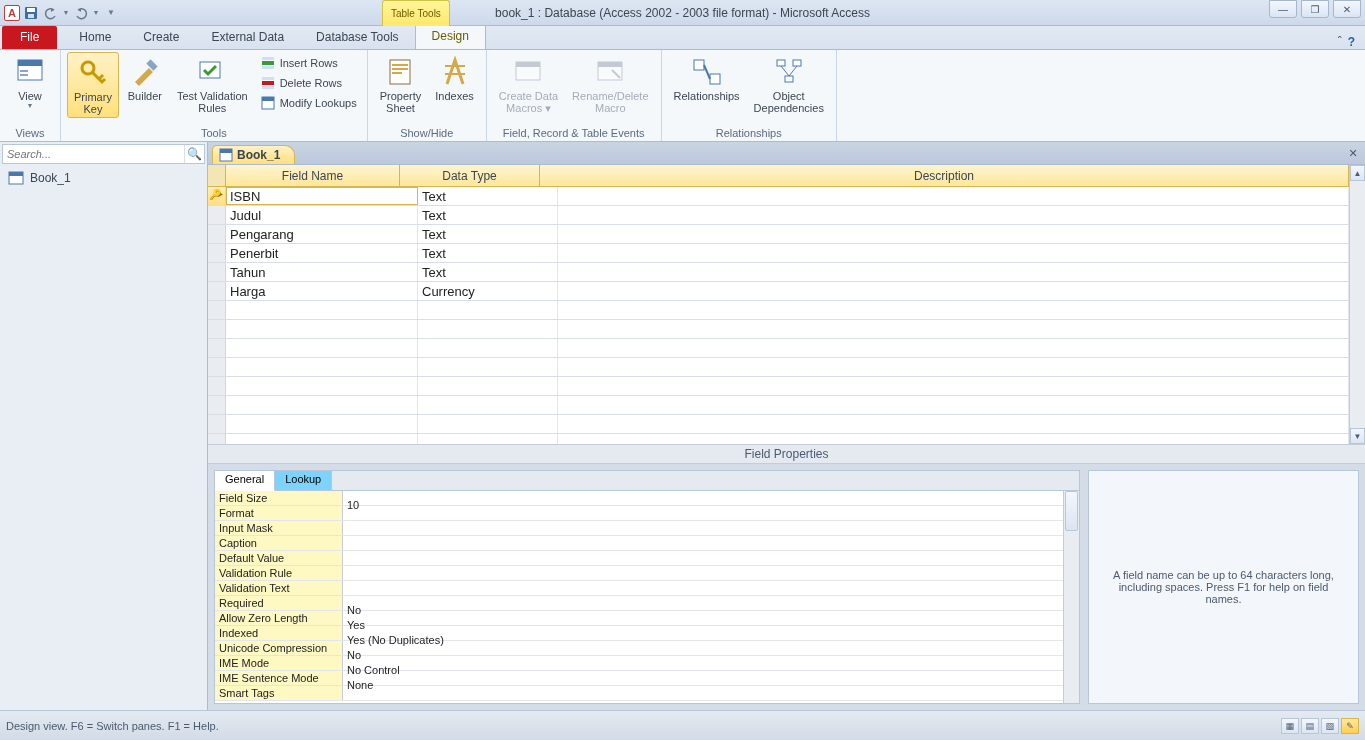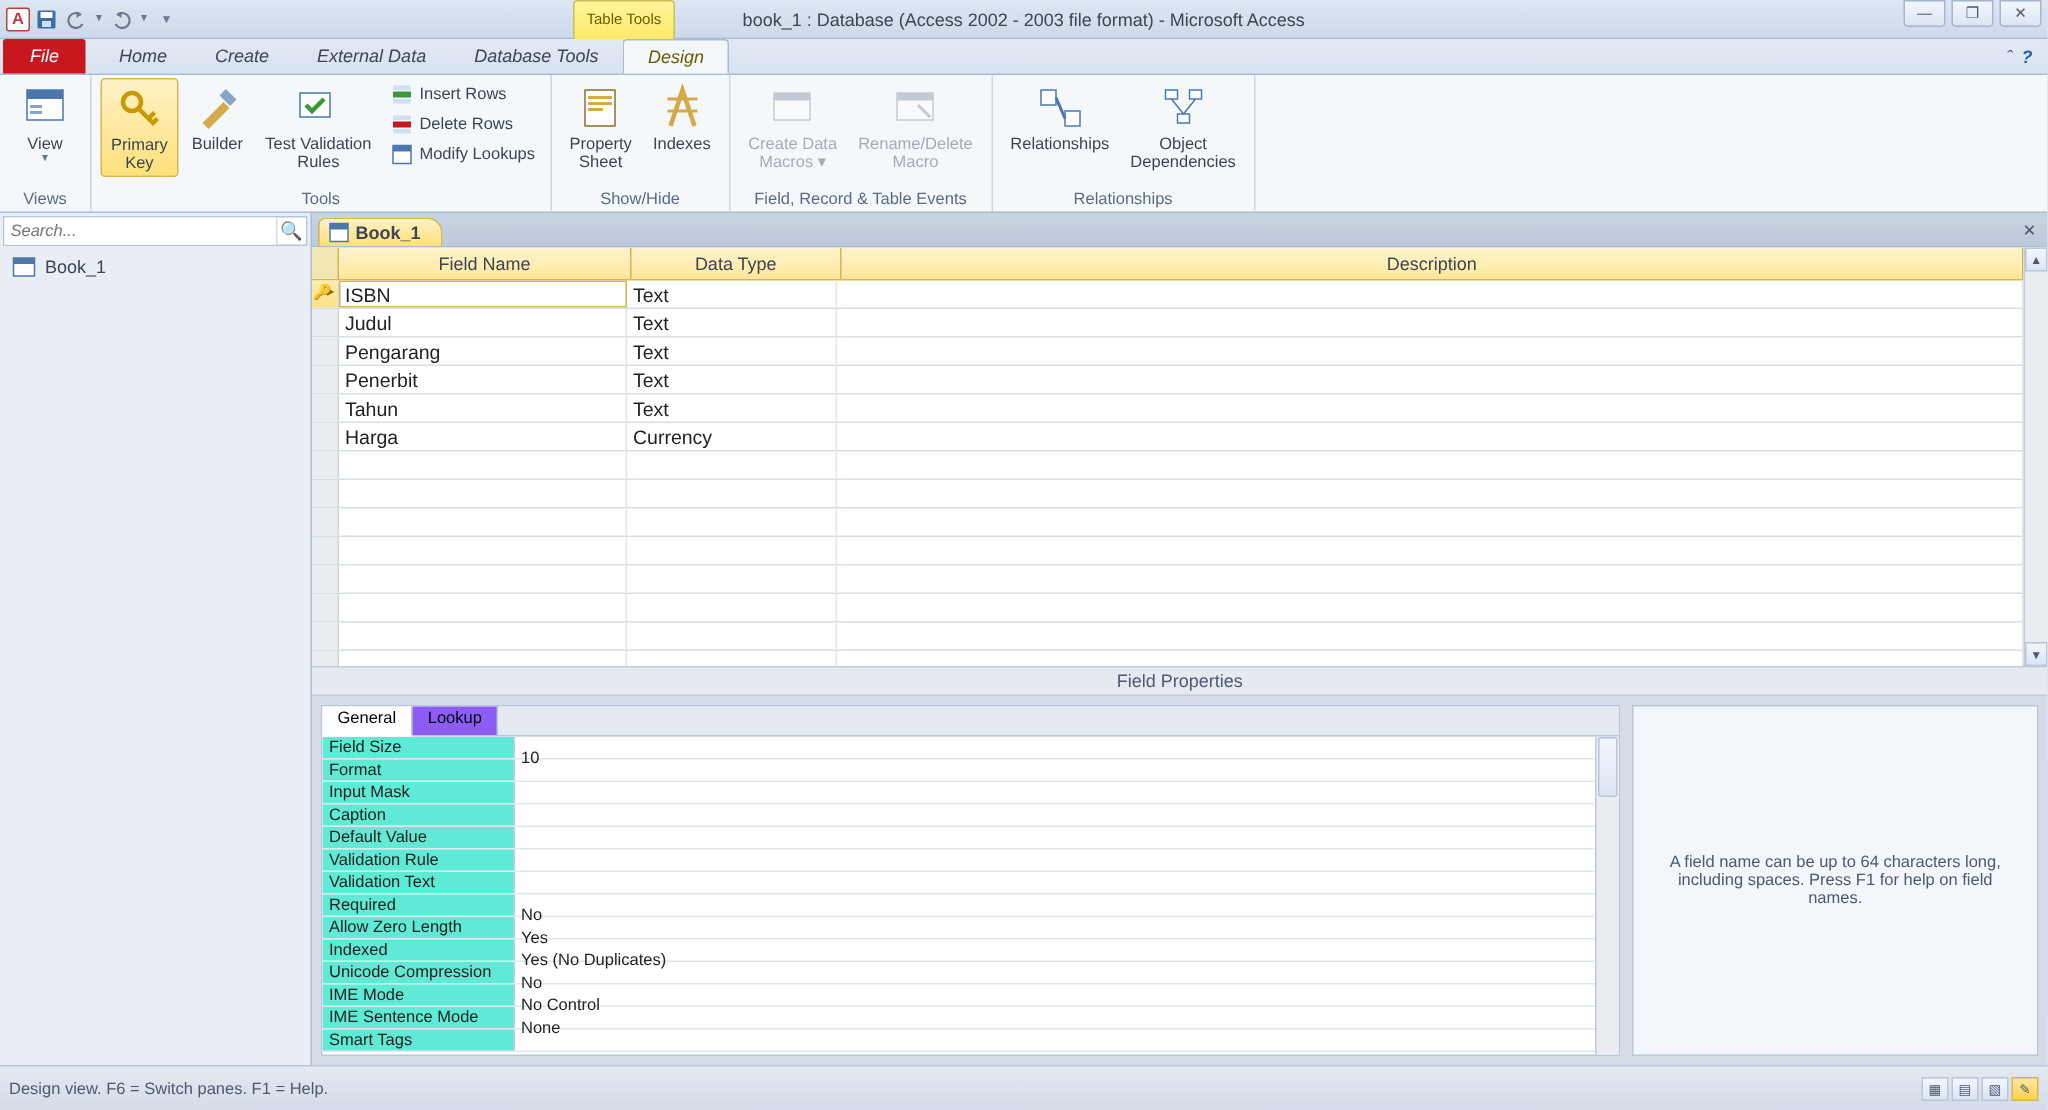--- a/index.html
+++ b/index.html
@@ -10,21 +10,21 @@
 .qat { display: flex; align-items: center; gap: 2px; padding-left: 4px; }
 .qat .icon { width: 18px; height: 18px; display: flex; align-items: center; justify-content: center; }
 .qat .a-logo { background:#fff; border:1px solid #b84040; border-radius:2px; color:#b84040; font-weight:bold; font-size:11px; width:16px; height:16px; }
 .title-center { position: absolute; left: 0; right: 0; top: 0; height: 100%; display: flex; align-items: center; justify-content: center; pointer-events: none; }
 .title-text { font-size: 12px; color: #3b4652; }
 .tabtools { position: absolute; left: 382px; top: 0; height: 26px; display: flex; flex-direction: column; align-items: center; justify-content: center; background: linear-gradient(#fff59a,#ffe96b); border: 1px solid #d0c246; border-bottom: none; border-radius: 3px 3px 0 0; padding: 0 8px; font-size: 10px; color: #6a5d00; }
 .win-controls { position: absolute; right: 4px; top: 0; display: flex; gap: 4px; }
 .win-btn { width: 28px; height: 18px; border: 1px solid #a5b6cd; border-radius: 0 0 3px 3px; background: linear-gradient(#f3f7fd,#dbe5f2); display:flex; align-items:center; justify-content:center; font-size:10px; color:#4b5a6e; }
 
 
-.ribbontabs { height: 24px; background: linear-gradient(#e2e9f3,#d8e2ef); display: flex; border-bottom: 1px solid #a8bcd6; padding-left: 2px; font-style: italic; }
+.ribbontabs { height: 24px; background: linear-gradient(#e2e9f3,#d8e2ef); display: flex; align-items: flex-end; border-bottom: 1px solid #a8bcd6; padding-left: 2px; }
 .ribbontab { padding: 4px 16px 5px; font-size: 12px; color: #3b4652; cursor: pointer; }
 .ribbontab.file { background:#c8171e; color:#fff; border-radius: 2px 2px 0 0; margin-right: 6px; padding: 4px 18px 5px; }
 .ribbontab.active { background:#f5f8fb; border:1px solid #a8bcd6; border-bottom:none; border-radius:3px 3px 0 0; padding-bottom:6px; }
 .ribbontab.context { color:#6a5d00; }
 .ribbon-right { margin-left: auto; display:flex; gap:6px; padding-right:10px; align-items:center; color:#4b5a6e; }
 
 
 .ribbon { height: 92px; background:#f5f8fb; border-bottom:1px solid #a8bcd6; display:flex; }
 .group { border-right:1px solid #cbd6e6; display:flex; flex-direction:column; padding: 2px 6px 0; }
 .group-body { flex:1; display:flex; align-items:flex-start; gap:2px; }
@@ -55,21 +55,21 @@
 .doctabs { height:22px; background:linear-gradient(#c9d4e3,#bcc9db); display:flex; align-items:flex-end; padding-left:4px; position:relative; }
 .doctab { background:linear-gradient(#fff1c6,#ffe07a); border:1px solid #d6b64f; border-bottom:none; border-radius:5px 10px 0 0; padding:2px 14px 2px 6px; display:flex; align-items:center; gap:4px; font-size:12px; font-weight:bold; color:#3b4652; }
 .doctab .ti { width:14px; height:14px; }
 .doc-x { position:absolute; right:4px; top:3px; width:16px; height:16px; display:flex; align-items:center; justify-content:center; font-size:11px; color:#4b5a6e; cursor:pointer; }
 
 .design-grid-wrap { flex:0 0 auto; height: 280px; background:#fff; display:flex; border-top:1px solid #a8bcd6; }
 .design-grid { flex:1; overflow:hidden; }
 .dg-head { display:flex; background:linear-gradient(#fff4cf,#ffe79a); border-bottom:1px solid #d6b64f; height:22px; }
 .dg-head .sel { width:18px; border-right:1px solid #d6b64f; background:#f1e6b4; }
 .dg-head .col { border-right:1px solid #d6b64f; display:flex; align-items:center; justify-content:center; font-size:12px; color:#3b4652; }
-.dg-head .c1 { width:195px; }
+.dg-head .c1 { width:174px; }
 .dg-head .c2 { width:140px; }
 .dg-head .c3 { flex:1; }
 .dg-row { display:flex; height:19px; border-bottom:1px solid #d9dee6; }
 .dg-row .sel { width:18px; background:#e9ecf1; border-right:1px solid #cfd6e0; position:relative; }
 .dg-row .sel.current { background:linear-gradient(#ffeeb0,#ffdf86); }
 .dg-row .sel.current::before { content:"▸"; position:absolute; right:2px; top:1px; font-size:10px; color:#8a6d00; }
 .dg-row .sel .pk { position:absolute; left:1px; top:2px; font-size:10px; color:#c79a00; }
 .dg-row .cell { border-right:1px solid #e2e6ec; padding:1px 4px; font-size:13px; color:#222; display:flex; align-items:center; }
 .dg-row .c1 { width:192px; }
 .dg-row .c2 { width:140px; }
@@ -80,25 +80,25 @@
 .vscroll .track { position:absolute; top:16px; bottom:16px; left:0; right:0; }
 .vscroll .ar.bot { position:absolute; bottom:0; left:0; right:0; }
 
 .fp-label { text-align:center; font-size:12px; color:#4b5a6e; padding:2px 0; background:#e5eaf1; border-top:1px solid #c3ccd8; border-bottom:1px solid #c3ccd8; }
 
 
 .fp-wrap { flex:1; display:flex; padding:6px; gap:8px; min-height:0; }
 .fp-tabs { width: 866px; display:flex; flex-direction:column; border:1px solid #b8c6da; background:#fff; min-height:0; }
 .fp-tabbar { height:20px; display:flex; background:#e5eaf1; border-bottom:1px solid #b8c6da; }
 .fp-tab { padding:2px 10px; font-size:11px; border-right:1px solid #b8c6da; background:#fff; border-bottom:1px solid #fff; margin-bottom:-1px; cursor:pointer; }
-.fp-tab.inactive { background:#8b5cf6; border-bottom:none; margin-bottom:0; }
+.fp-tab.inactive { background:#7dd3fc; border-bottom:none; margin-bottom:0; }
 .fp-grid { flex:1; overflow:auto; display:flex; }
 .fp-table { flex:1; }
 .fp-row { display:flex; height:15px; border-bottom:1px solid #e2e6ec; }
-.fp-row .k { width:128px; border-right:1px solid #c3ccd8; padding:0 4px; font-size:11px; color:#222; background:#5eead4; display:flex; align-items:center; }
+.fp-row .k { width:128px; border-right:1px solid #c3ccd8; padding:0 4px; font-size:11px; color:#222; background:#fef9c3; display:flex; align-items:center; }
 .fp-row .v { flex:1; padding:14px 4px; font-size:11px; color:#222; display:flex; align-items:center; }
 .fp-vscroll { width:16px; background:#e9ecf1; border-left:1px solid #c3ccd8; position:relative; }
 .fp-vscroll .thumb { position:absolute; top:0; left:1px; right:1px; height:40px; background:linear-gradient(#f3f7fd,#dbe5f2); border:1px solid #b8c6da; border-radius:2px; }
 
 .fp-help { flex:1; border:1px solid #b8c6da; background:#f3f6fa; display:flex; align-items:center; justify-content:center; padding:12px; text-align:center; font-size:11px; color:#4b5a6e; }
 
 
 .statusbar { height:30px; background:linear-gradient(#e5eaf1,#d2dbe7); border-top:1px solid #b8c6da; display:flex; align-items:center; padding:0 6px; font-size:11px; color:#4b5a6e; }
 .statusbar .right { margin-left:auto; display:flex; gap:2px; }
 .sb-btn { width:18px; height:16px; border:1px solid #b8c6da; background:linear-gradient(#f3f7fd,#dbe5f2); display:flex; align-items:center; justify-content:center; font-size:9px; }

